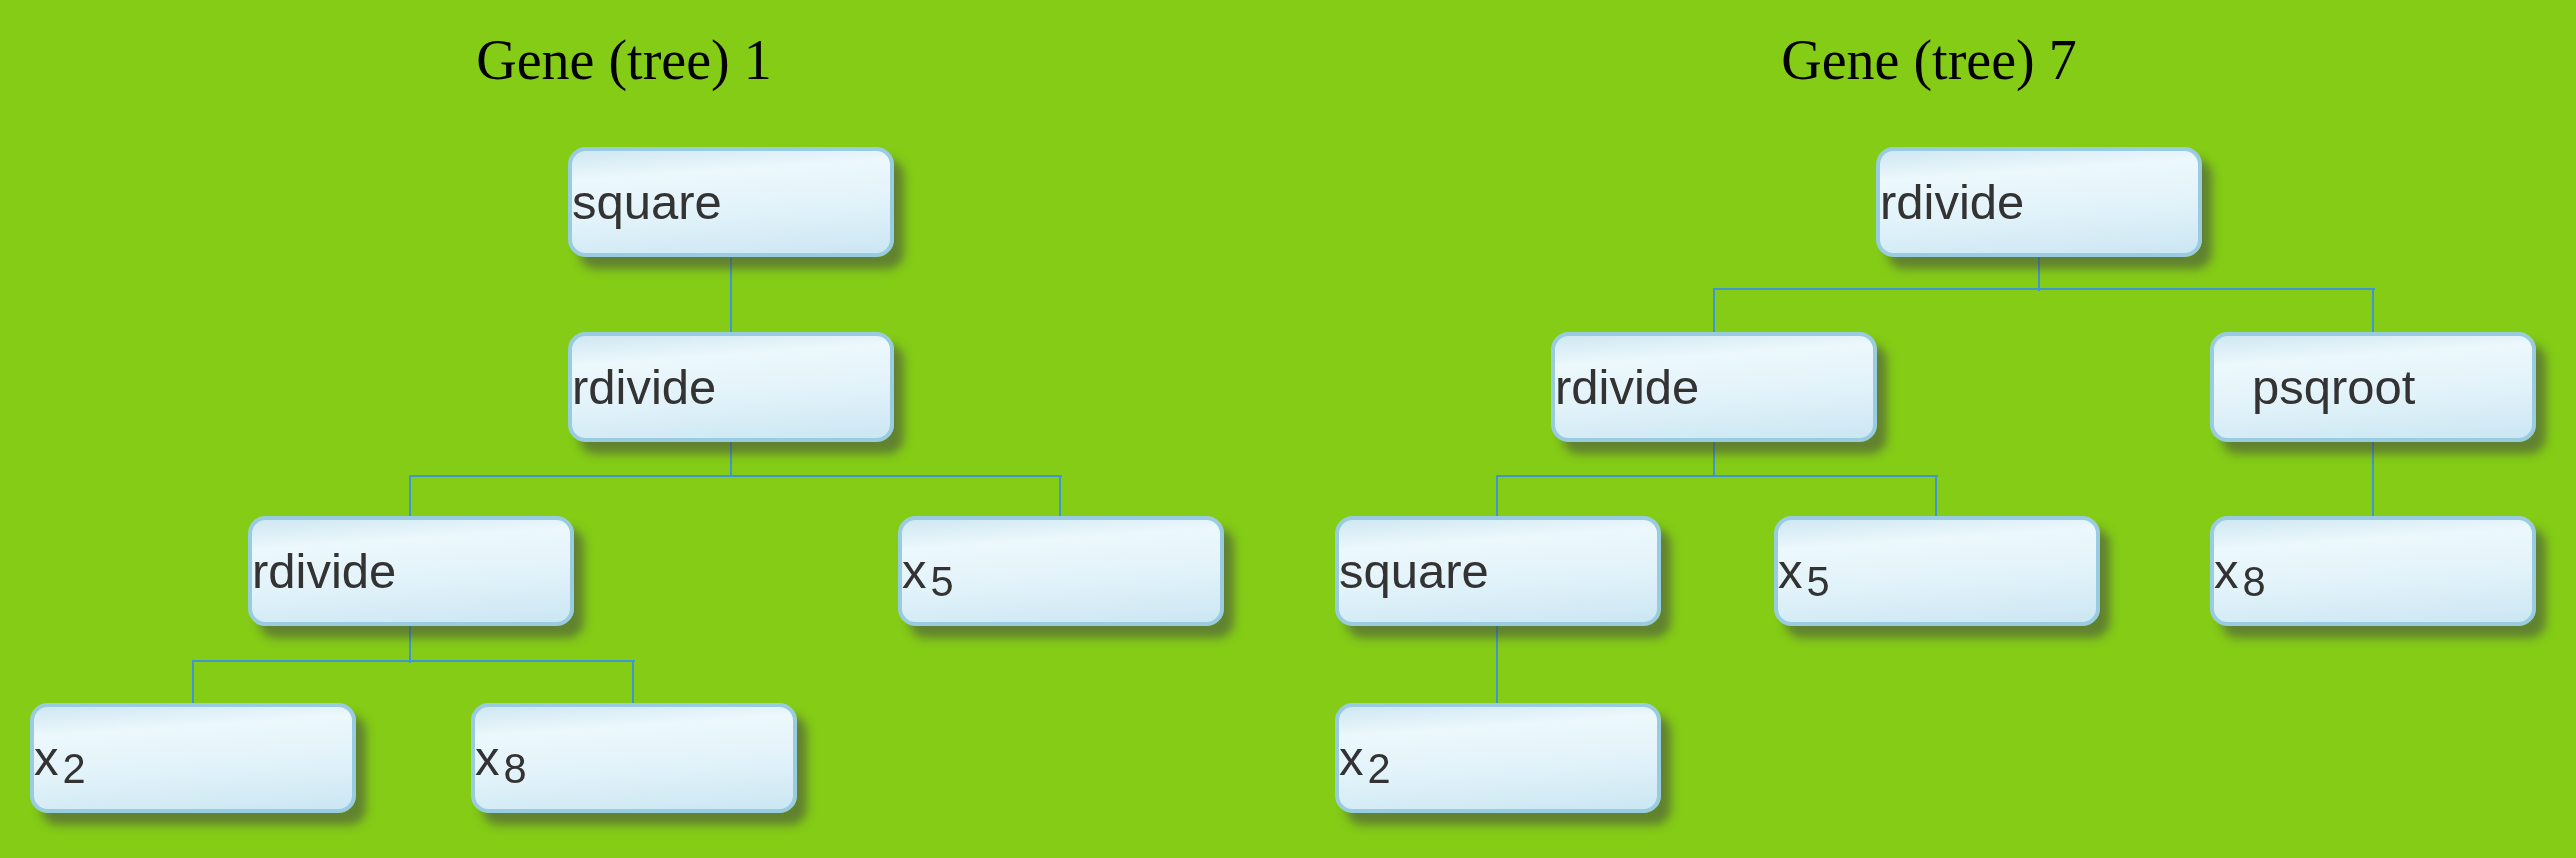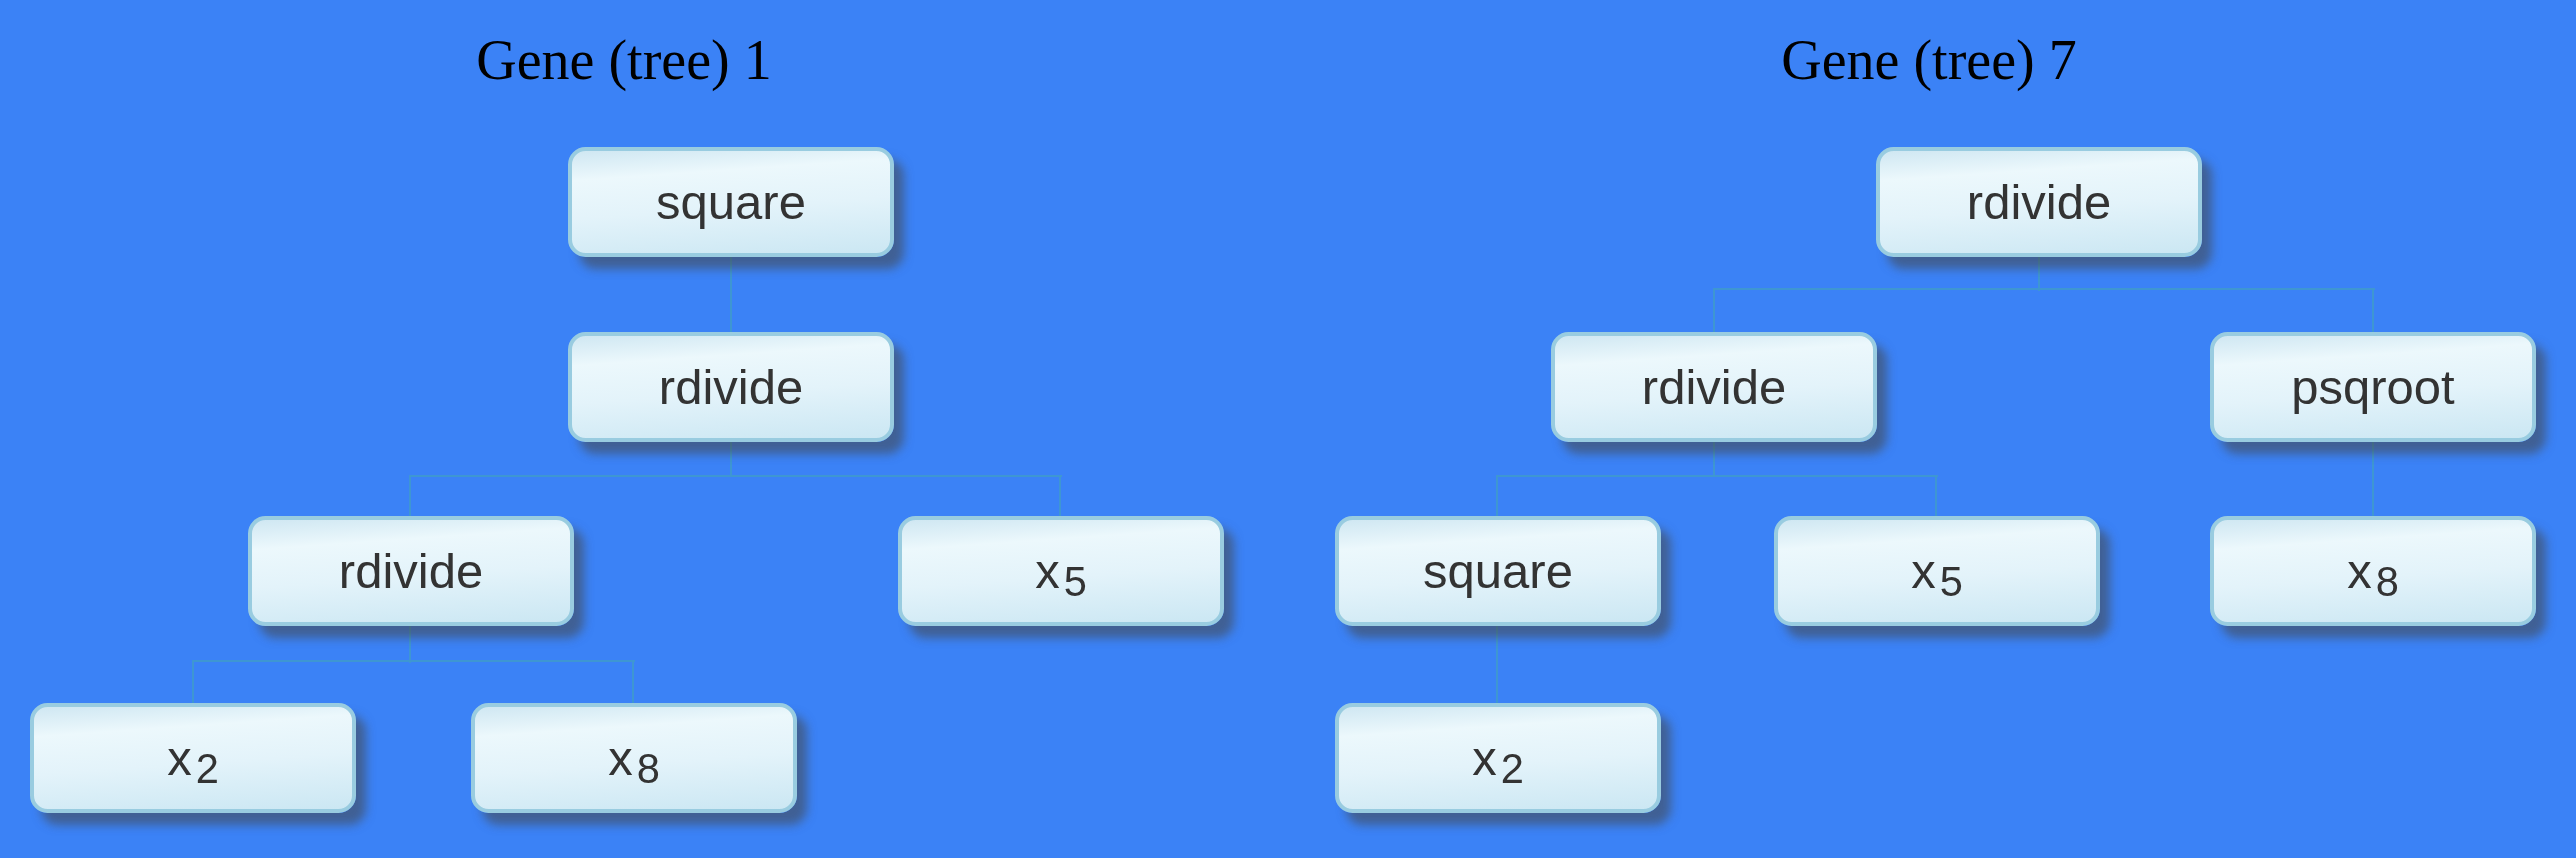--- a/index.html
+++ b/index.html
@@ -7,21 +7,21 @@
     --node-border:#99cce0;
     --node-text:#333333;
     --title-color:#000000;
   }
   *{margin:0;padding:0;box-sizing:border-box;}
   html,body{background:#ffffff;}
   .canvas{
     position:relative;
     width:2576px;
     height:859px;
-    background:#3b82f6;
+    background:#84cc16;
     overflow:hidden;
     font-family:"Liberation Sans","DejaVu Sans",sans-serif;
   }
   .tree-title{
     position:absolute;
     top:30px;
     transform:translateX(-50%);
     font-family:"Liberation Serif","DejaVu Serif",serif;
     font-size:56px;
     line-height:1.1;
@@ -31,21 +31,20 @@
   .node{
     position:absolute;
     width:326px;
     height:110px;
     border:4px solid var(--node-border);
     border-radius:17.5px;
     background:linear-gradient(176deg,#cfe7f2 0%,#ecf8fc 24%,#e3f3fa 55%,#cbe7f3 100%);
     box-shadow:10.3px 12px 9.5px -0.8px rgba(70,70,70,0.55);
     display:flex;
     align-items:center;
-    justify-content:center;
     z-index:2;
     color:var(--node-text);
     font-size:49px;
     white-space:nowrap;
   }
   .node .sub{
     display:inline-block;
     font-size:0.85em;
     transform:translateY(11px);
     margin-left:4px;
@@ -109,21 +108,21 @@
   <div class="edge v" style="left:1935px;top:475px;height:45px;"></div>
   <div class="edge v" style="left:2372px;top:438px;height:83px;"></div>
   <div class="edge v" style="left:1496px;top:623px;height:85px;"></div>
 
   <div class="node" style="left:1876px;top:147px;">
     <span>rdivide</span>
   </div>
   <div class="node" style="left:1551px;top:332px;">
     <span>rdivide</span>
   </div>
-  <div class="node" style="left:2210px;top:332px;">
+  <div class="node" style="left:2210px;top:332px;padding-left:38px;">
     <span>psqroot</span>
   </div>
   <div class="node" style="left:1335px;top:516px;">
     <span>square</span>
   </div>
   <div class="node" style="left:1774px;top:516px;">
     <span>x</span>
       <span class="sub">5</span>
   </div>
   <div class="node" style="left:2210px;top:516px;">

